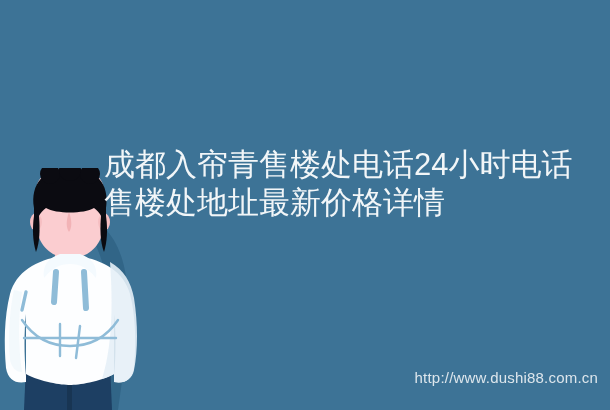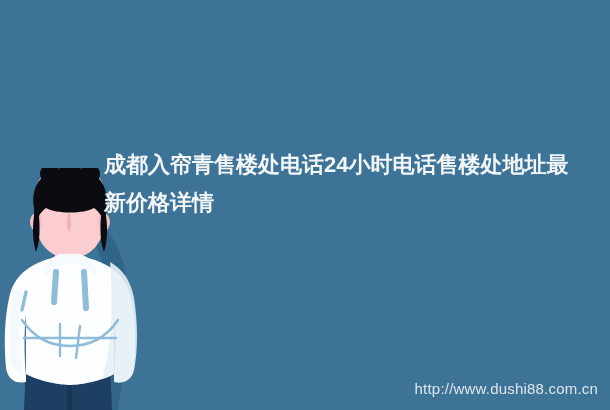--- a/index.html
+++ b/index.html
@@ -20,33 +20,33 @@
     inset: 0;
     background: #3d7396;
   }
   
   #headline {
     position: absolute;
     left: 104px;
     top: 146px;
     width: 474px;
     color: #f2f6f8;
-    font-size: 22px;
+    font-size: 31px;
     line-height: 38px;
     letter-spacing: 0px;
-    font-weight: 700;
+    font-weight: 400;
     text-align: left;
     white-space: normal;
     word-break: break-all;
   }
   
   #watermark {
     position: absolute;
     right: 12px;
-    bottom: 13px;
+    bottom: 24px;
     color: #dde6ec;
     font-size: 15px;
     letter-spacing: 0.2px;
     line-height: 17px;
     white-space: nowrap;
   }
   
   #illustration {
     position: absolute;
     left: 0px;

